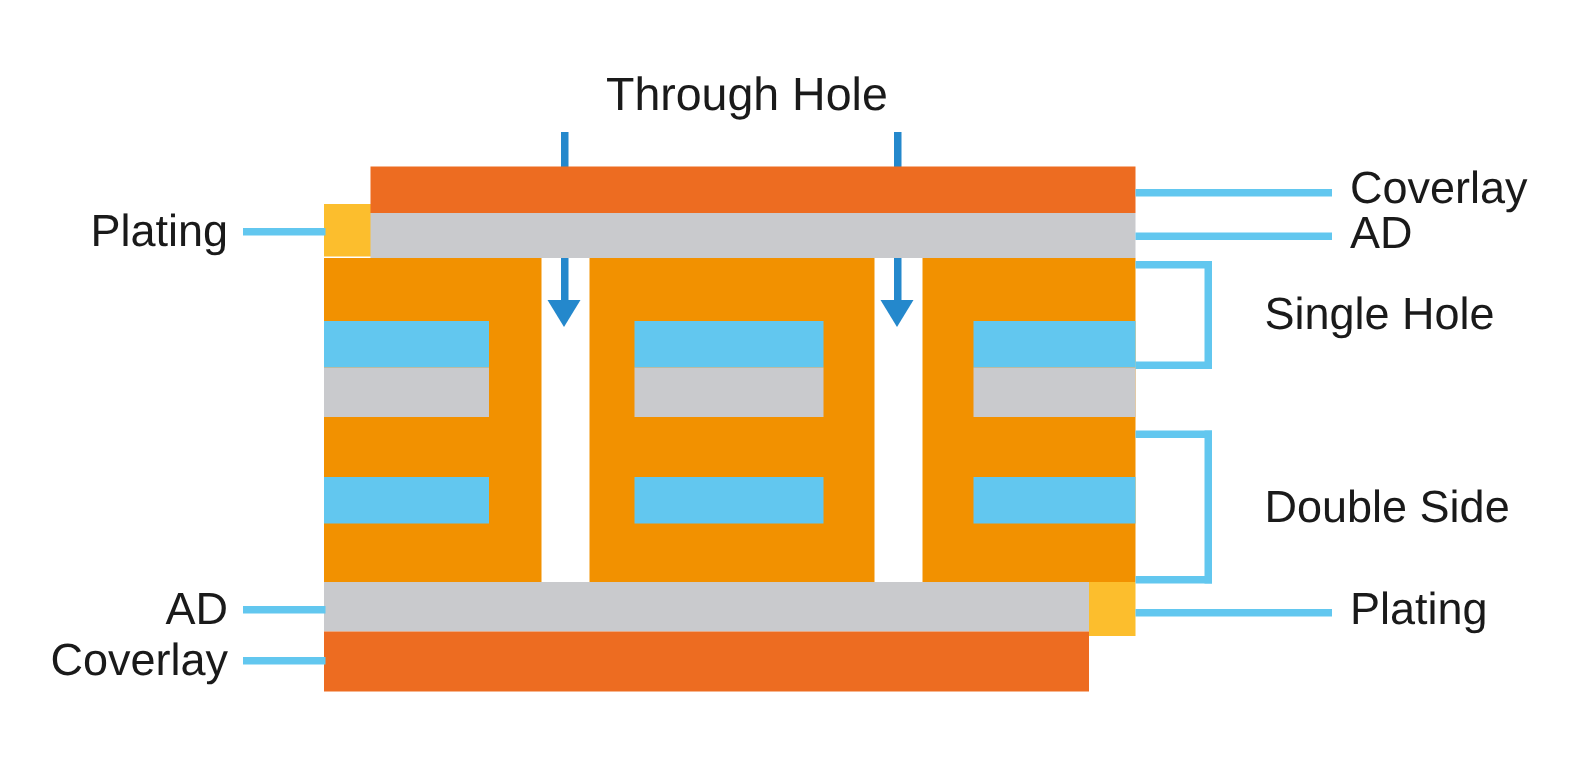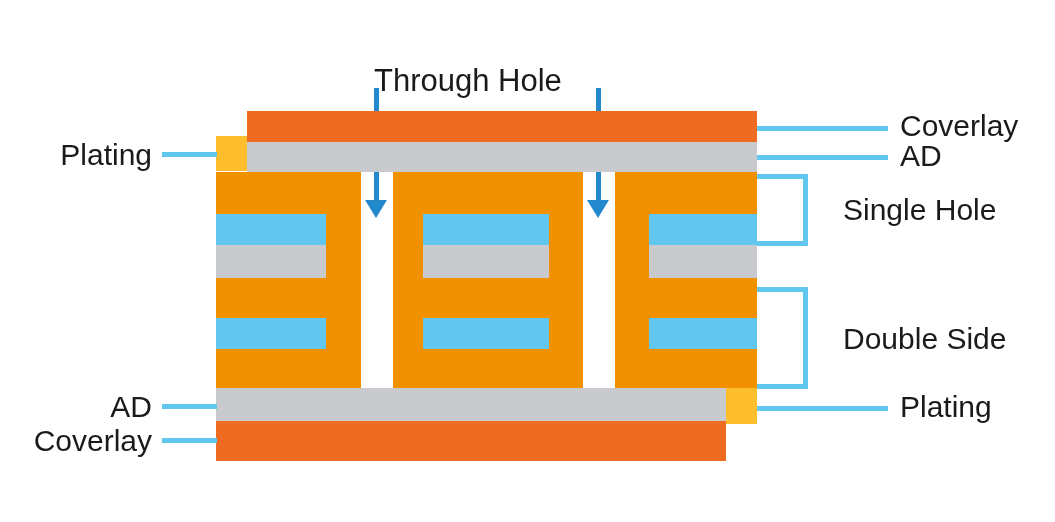--- a/index.html
+++ b/index.html
@@ -67,21 +67,21 @@
     font-size: 31px;
     line-height: 34px;
     white-space: nowrap;
   }
 </style>
 </head>
 <body>
 
 <div id="stage">
 
-  <div class="title" style="left:374px; top:46px;margin-top:18px;">Through Hole</div>
+  <div class="title" style="left:404px; top:46px;">Through Hole</div>
 
   <div class="arrow-shaft" style="left:374px; top:88px; height:120px;"></div>
   <div class="arrow-head" style="left:365px; top:200px;"></div>
 
   <div class="arrow-shaft" style="left:596px; top:88px; height:120px;"></div>
   <div class="arrow-head" style="left:587px; top:200px;"></div>
 
   <div class="blk" style="left:216px; top:136px; width:32px; height:35px; background:#fcbe2d;"></div>
 
   <div class="blk" style="left:247px; top:111px; width:510px; height:31px; background:#ed6c21;"></div>

